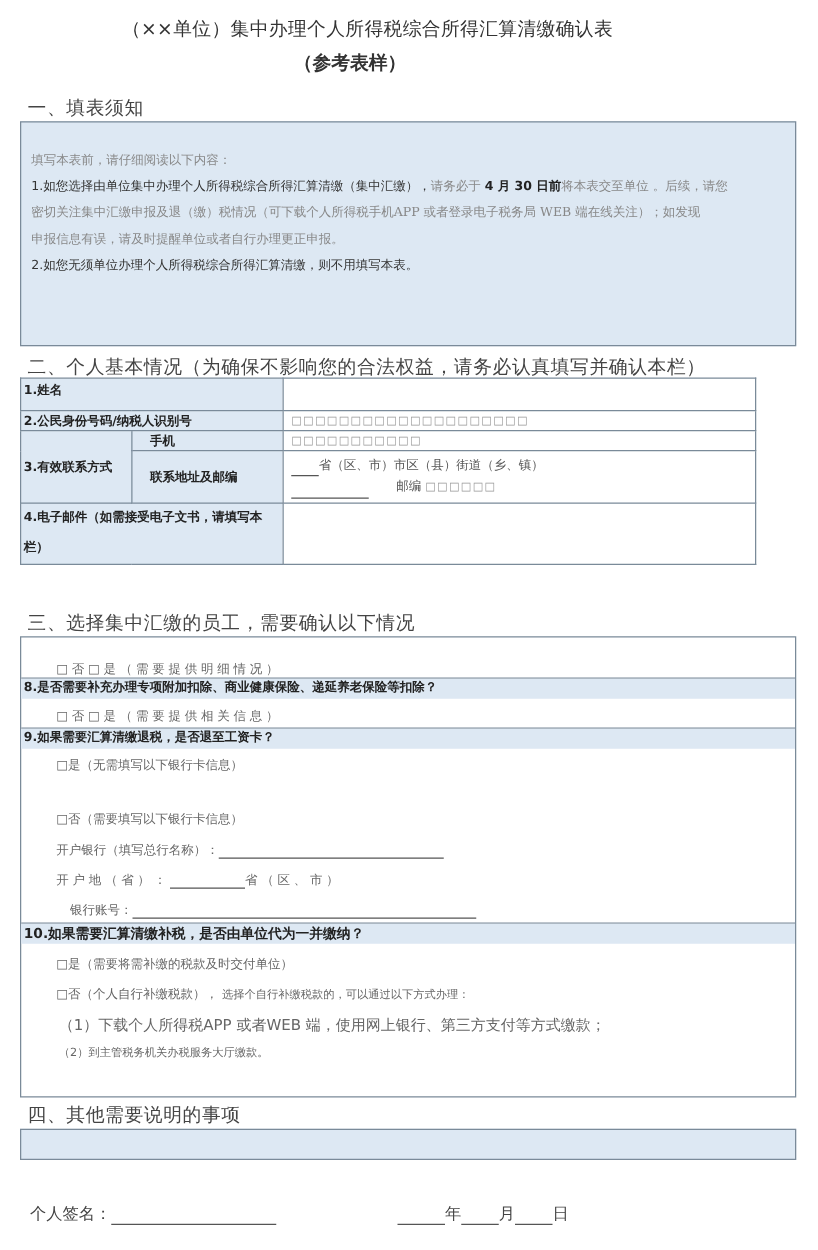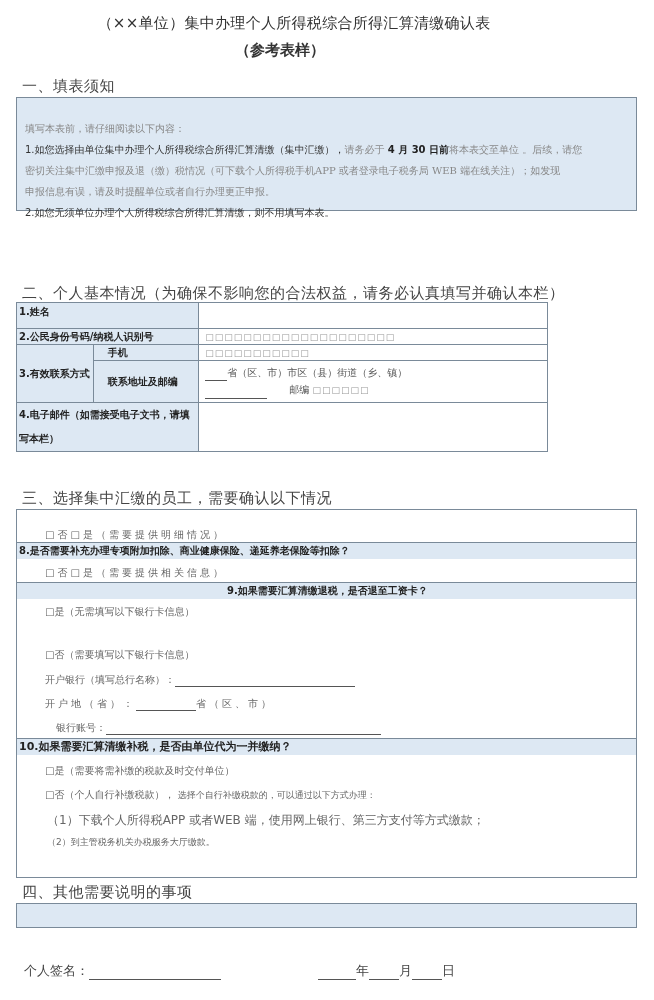--- a/index.html
+++ b/index.html
@@ -4,26 +4,26 @@
 <style>
   * { box-sizing: border-box; margin: 0; padding: 0; }
   html, body { width: 654px; height: 1000px; background: #ffffff; overflow: hidden; }
   body { font-family: "DejaVu Sans", "Liberation Sans", sans-serif; color: #333; position: relative; }
 
   .title { position: absolute; top: 14px; left: 0; width: 588px; text-align: center; font-size: 15px; color: #333; letter-spacing: 0.3px; }
   .subtitle { position: absolute; top: 41px; left: 0; width: 560px; text-align: center; font-size: 15px; font-weight: bold; color: #333; }
 
   .section-h { position: absolute; left: 22px; font-size: 15px; color: #444; letter-spacing: 0.5px; text-align: right; }
 
-  .notice-box { position: absolute; left: 16px; top: 97px; width: 621px; height: 114px; background: #dde8f3; border: 1px solid #7a8a99; padding: 20px 6px 0 8px; font-family: "DejaVu Serif", "Liberation Serif", serif; font-size: 10px; color: #888; }
+  .notice-box { position: absolute; left: 16px; top: 97px; width: 621px; height: 180px; background: #dde8f3; border: 1px solid #7a8a99; padding: 20px 6px 0 8px; font-family: "DejaVu Serif", "Liberation Serif", serif; font-size: 10px; color: #888; }
   .notice-box p { line-height: 21px; }
   .notice-box .dark { color: #333; font-family: "DejaVu Sans", sans-serif; }
   .notice-box b { color: #222; font-family: "DejaVu Sans", sans-serif; }
 
-  table.basic { position: absolute; left: 16px; top: 302px; width: 532px; border-collapse: collapse; font-size: 10px; }
+  table.basic { position: absolute; left: 16px; top: 302px; width: 589px; border-collapse: collapse; font-size: 10px; }
   table.basic td { border: 1px solid #7a8a99; vertical-align: middle; }
   table.basic td.lbl { background: #dde8f3; font-weight: bold; color: #222; padding-left: 2px; }
   table.basic td.val { background: #fff; color: #999; padding-left: 6px; font-size: 9px; letter-spacing: 1px; }
   table.basic td.addr { color: #555; font-size: 10px; letter-spacing: 0; line-height: 17px; padding-left: 6px; }
 
   .q-box { position: absolute; left: 16px; top: 509px; width: 621px; height: 369px; border: 1px solid #7a8a99; background: #fff; }
   .q-head { position: absolute; left: 0; width: 619px; background: #dde8f3; font-size: 10px; font-weight: bold; color: #222; padding-left: 2px; height: 16px; line-height: 16px; }
   .q-line { position: absolute; left: 0; width: 619px; border-top: 1px solid #7a8a99; }
   .q-text { position: absolute; font-size: 10px; color: #666; white-space: nowrap; }
   .spaced { letter-spacing: 3px; }
@@ -86,21 +86,21 @@
 <div class="section-h" style="top:489px;">三、选择集中汇缴的员工，需要确认以下情况</div>
 <div class="q-box">
 
   <div class="q-text spaced" style="top:18px;left:28px;">□否□是（需要提供明细情况）</div>
 
   <div class="q-line" style="top:32px;"></div>
   <div class="q-head" style="top:33px;">8.是否需要补充办理专项附加扣除、商业健康保险、递延养老保险等扣除？</div>
   <div class="q-text spaced" style="top:56px;left:28px;">□否□是（需要提供相关信息）</div>
 
   <div class="q-line" style="top:72px;"></div>
-  <div class="q-head" style="top:73px;text-align:center;">9.如果需要汇算清缴退税，是否退至工资卡？</div>
+  <div class="q-head" style="top:73px;">9.如果需要汇算清缴退税，是否退至工资卡？</div>
   <div class="q-text" style="top:95px;left:28px;">□是（无需填写以下银行卡信息）</div>
   <div class="q-text" style="top:138px;left:28px;">□否（需要填写以下银行卡信息）</div>
   <div class="q-text" style="top:163px;left:28px;"><span>开户银行（填写总行名称）：</span><span class="ul" style="width:180px;"></span></div>
   <div class="q-text" style="top:187px;left:28px;"><span class="spaced">开户地（省）：</span><span class="ul" style="width:60px;"></span><span class="spaced">省（区、市）</span></div>
   <div class="q-text" style="top:211px;left:39px;"><span>银行账号：</span><span class="ul" style="width:275px;"></span></div>
 
   <div class="q-line" style="top:228px;"></div>
   <div class="q-head" style="top:229px;font-size:11px;">10.如果需要汇算清缴补税，是否由单位代为一并缴纳？</div>
   <div class="q-text" style="top:254px;left:28px;">□是（需要将需补缴的税款及时交付单位）</div>
   <div class="q-text" style="top:278px;left:28px;"><span>□否（个人自行补缴税款），</span> <span style="font-size:9px;margin-top:35px;">选择个自行补缴税款的，可以通过以下方式办理：</span></div>

